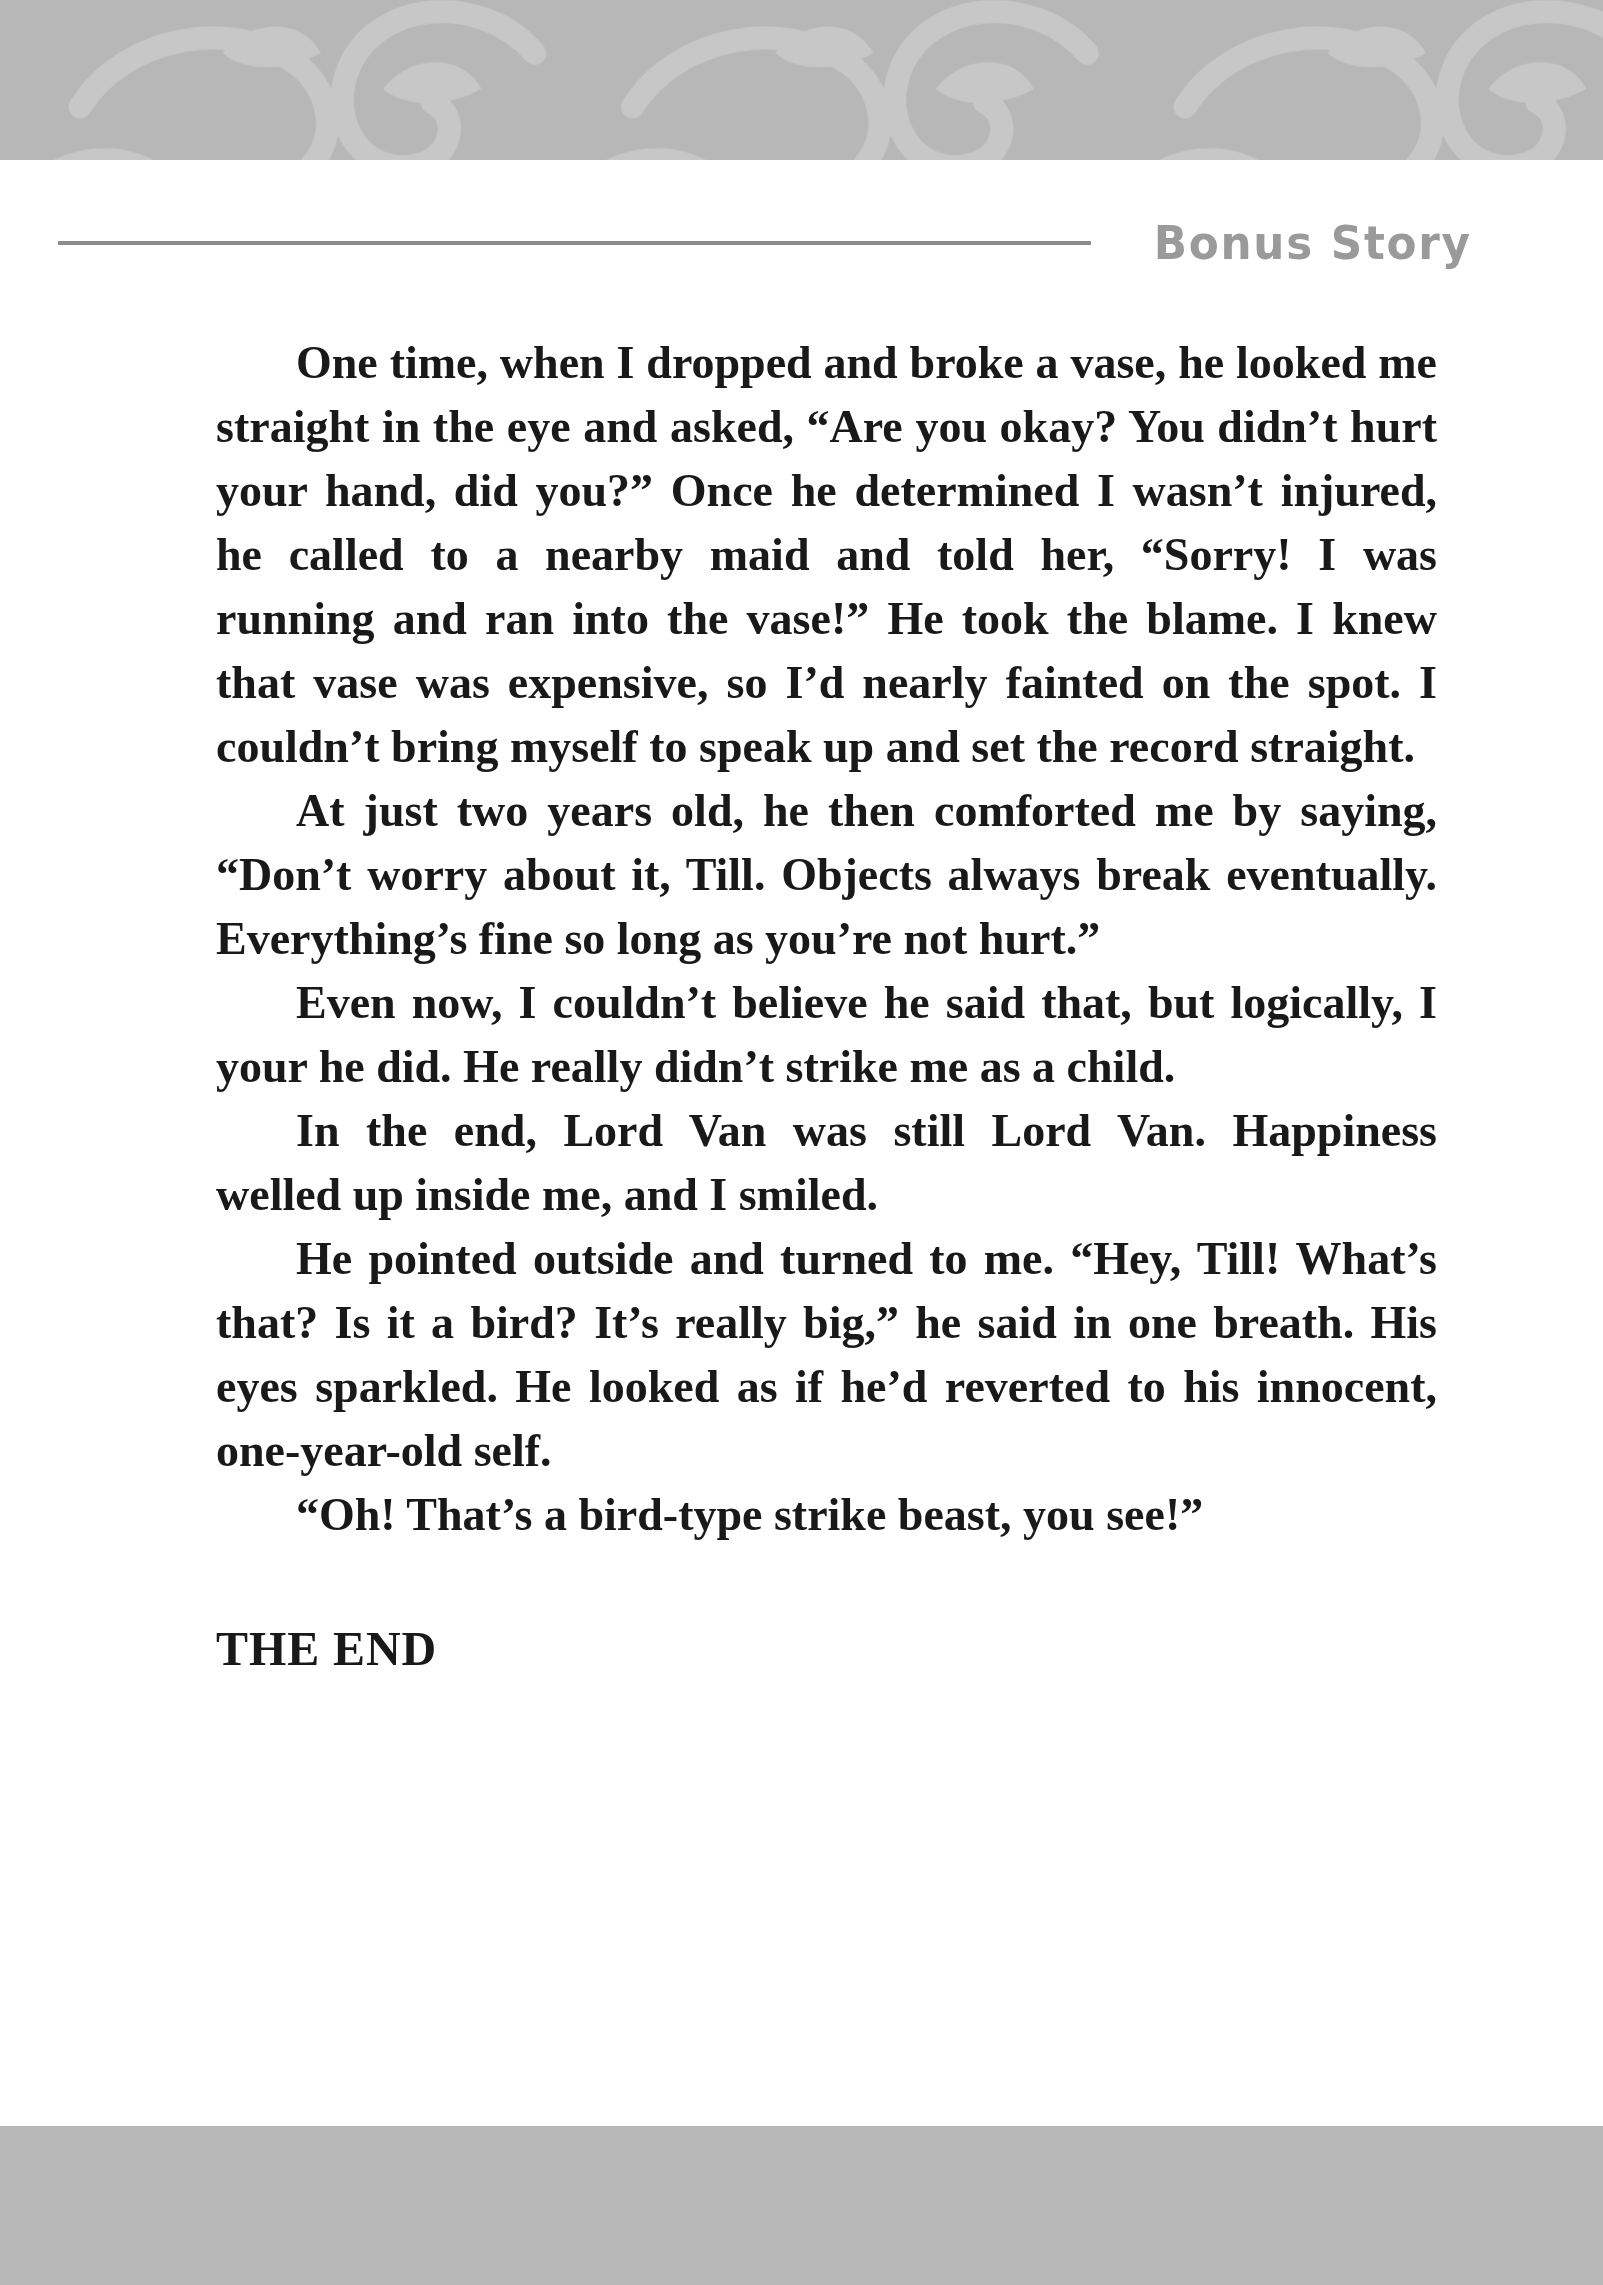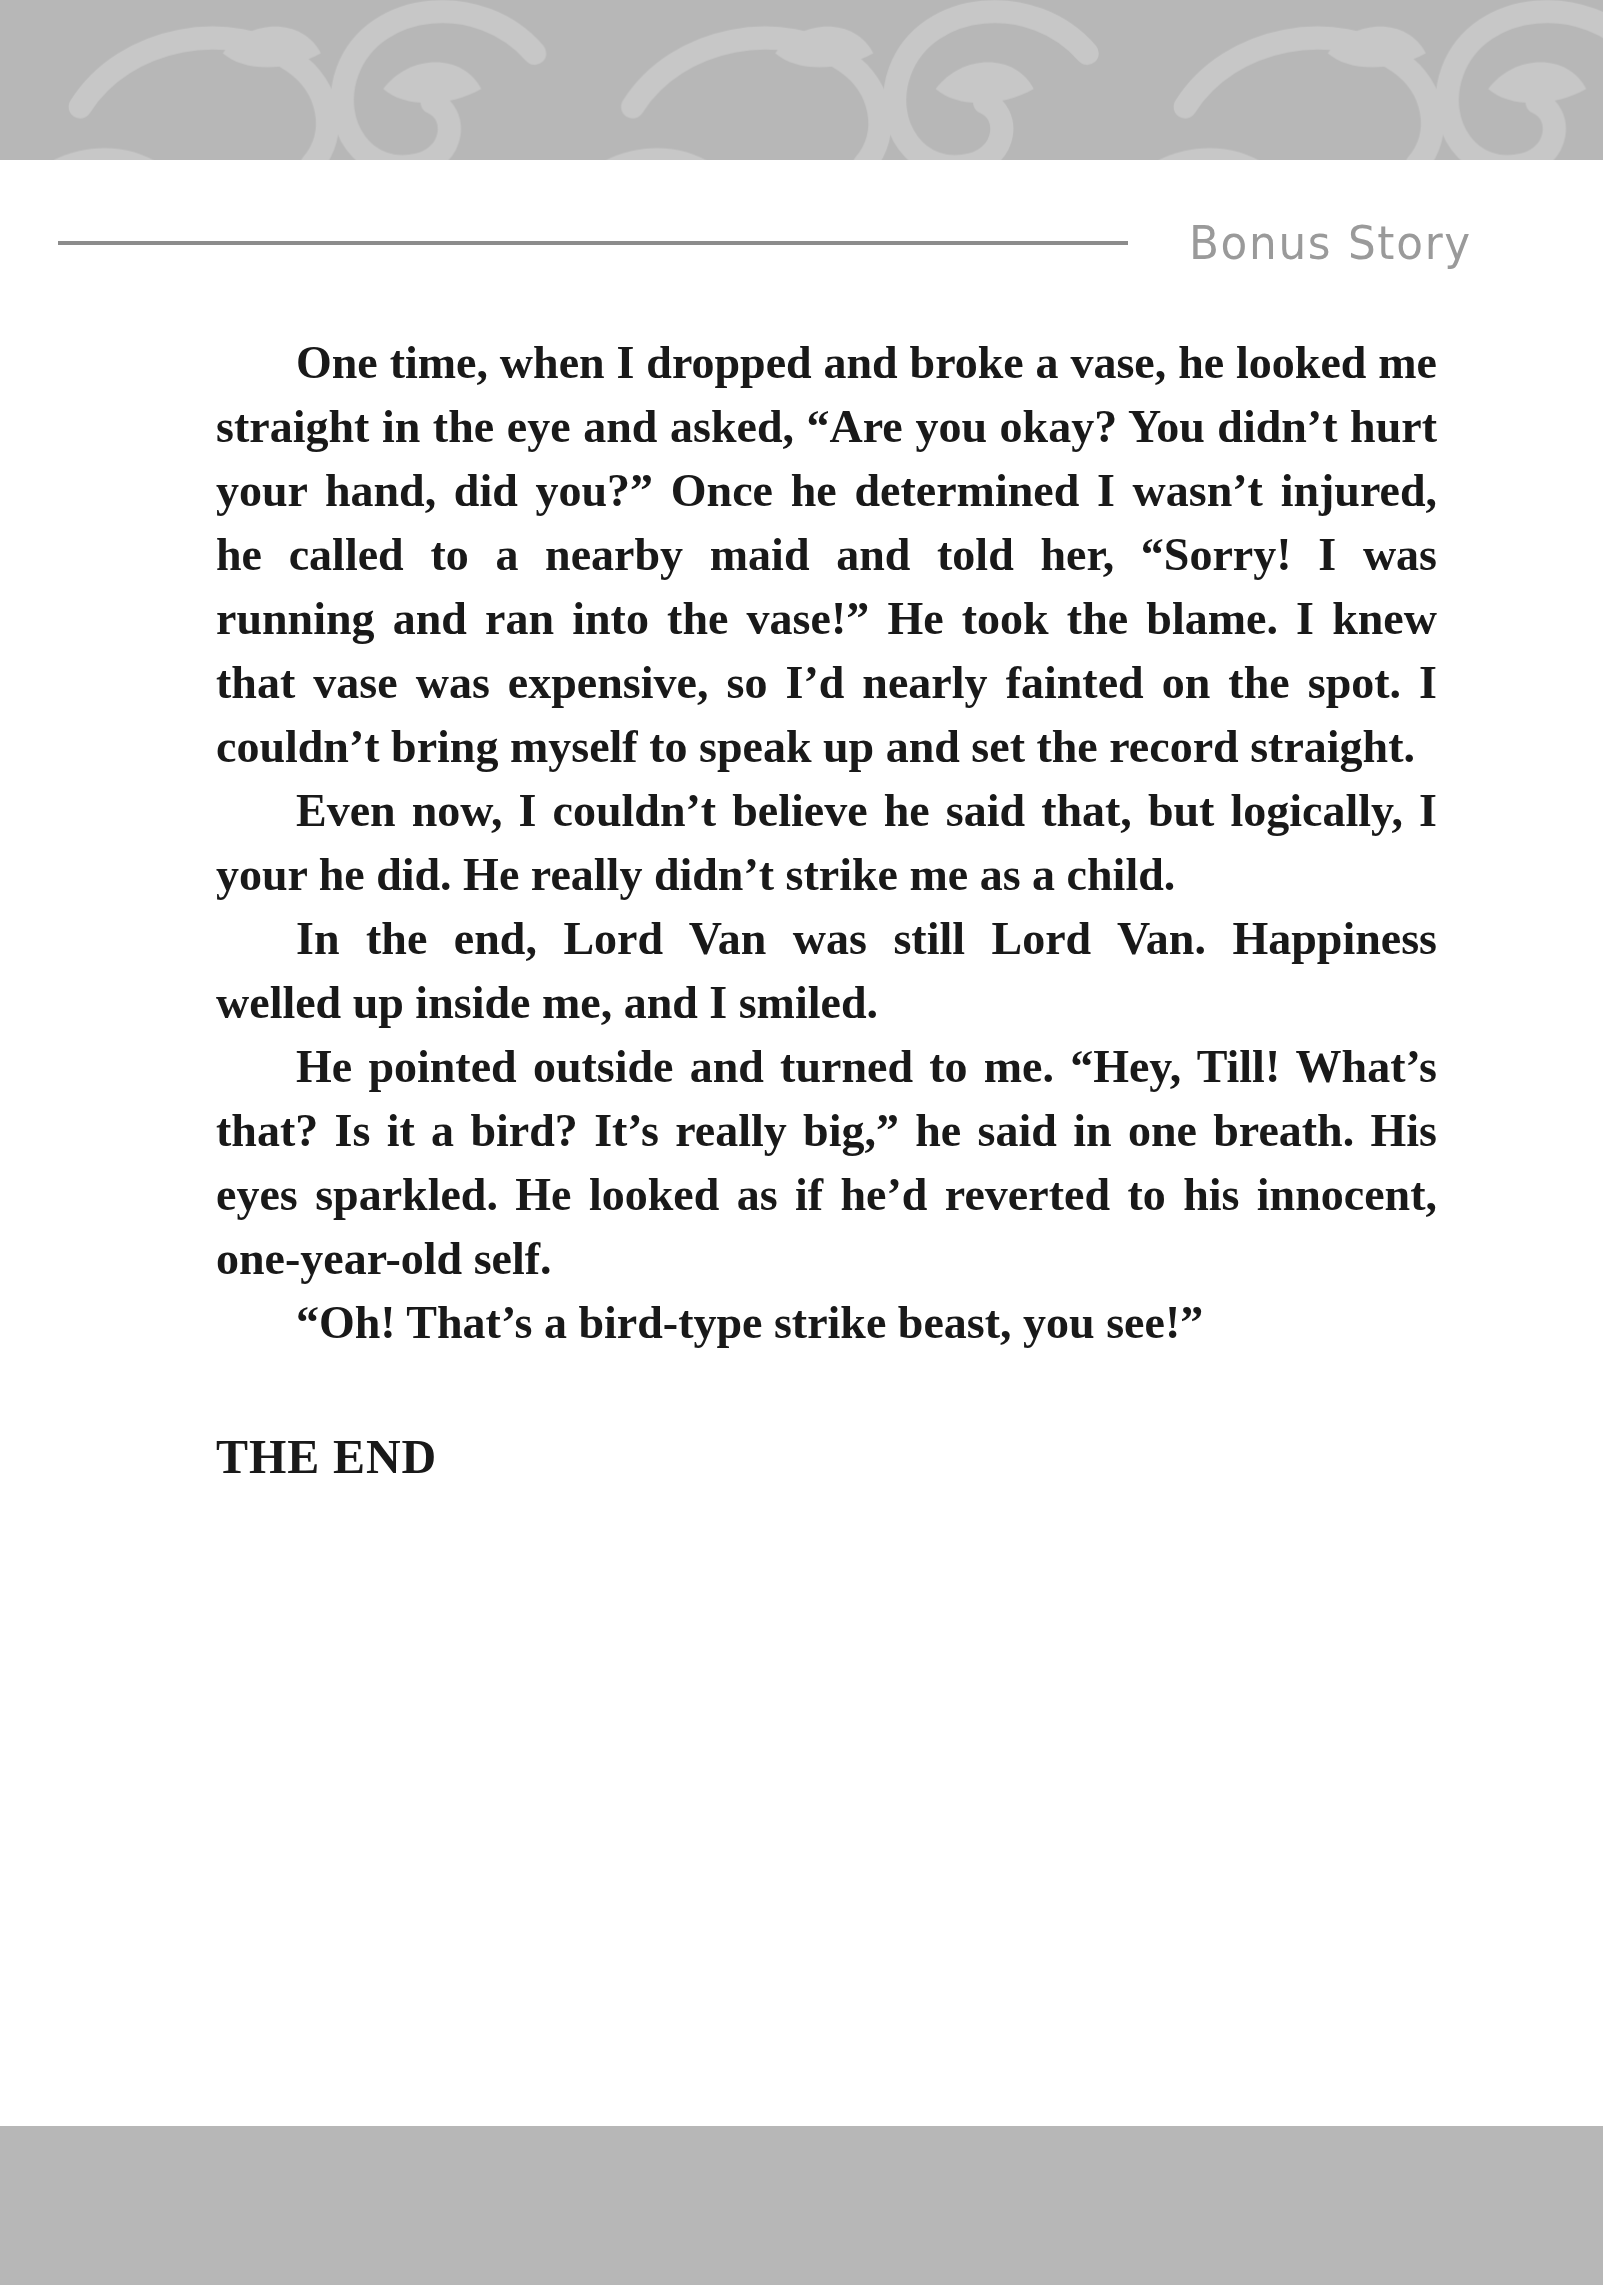--- a/index.html
+++ b/index.html
@@ -22,21 +22,21 @@
   .band-top{top:0;}
   .band-bottom{bottom:0;}
   .band-base{fill:var(--band);}
   .pat-bg{fill:var(--band);}
   .pat-stroke path{stroke:var(--flourish);stroke-width:26;fill:none;stroke-linecap:round;}
   .pat-stroke-thin path{stroke:var(--flourish);stroke-width:12;fill:none;stroke-linecap:round;}
   .pat-fill path{fill:var(--flourish);}
   .header{
     position:absolute;
     top:216px;left:58px;right:132px;
-    display:flex;align-items:center;gap:46px;
+    display:flex;align-items:center;gap:46px;font-weight:bold;
   }
   .header-rule{flex:1;height:3.6px;background:var(--rule);}
   .header-label{
     font-family:"DejaVu Sans", sans-serif;
     font-size:46px;
     letter-spacing:1.8px;
     color:var(--header-text);
     white-space:nowrap;
     transform:scaleX(0.95);
     transform-origin:right center;
@@ -91,20 +91,21 @@
     <rect width="1800" height="180" fill="url(#damask)"></rect>
   </svg>
 
   <div class="header">
     <span class="header-rule"></span>
     <span class="header-label">Bonus Story</span>
   </div>
 
   <div class="body">
     <p>One time, when I dropped and broke a vase, he looked me straight in the eye and asked, “Are you okay? You didn’t hurt your hand, did you?” Once he determined I wasn’t injured, he called to a nearby maid and told her, “Sorry! I was running and ran into the vase!” He took the blame. I knew that vase was expensive, so I’d nearly fainted on the spot. I couldn’t bring myself to speak up and set the record straight.</p>
+    <p>At just two years old, he then comforted me by saying, “Don’t worry about it, Till. Objects always break eventually. Everything’s fine so long as you’re not hurt.”</p>
     <p>Even now, I couldn’t believe he said that, but logically, I your he did. He really didn’t strike me as a child.</p>
     <p>In the end, Lord Van was still Lord Van. Happiness welled up inside me, and I smiled.</p>
     <p>He pointed outside and turned to me. “Hey, Till! What’s that? Is it a bird? It’s really big,” he said in one breath. His eyes sparkled. He looked as if he’d reverted to his innocent, one-year-old self.</p>
     <p>“Oh! That’s a bird-type strike beast, you see!”</p>
     <div class="the-end">THE END</div>
   </div>
 
   <svg class="band band-bottom" viewBox="0 0 1800 180" preserveAspectRatio="xMidYMid slice" aria-hidden="true">
     <g transform="translate(1800,0) scale(-1,1)">
       <rect class="band-base" width="1800" height="180"></rect>

